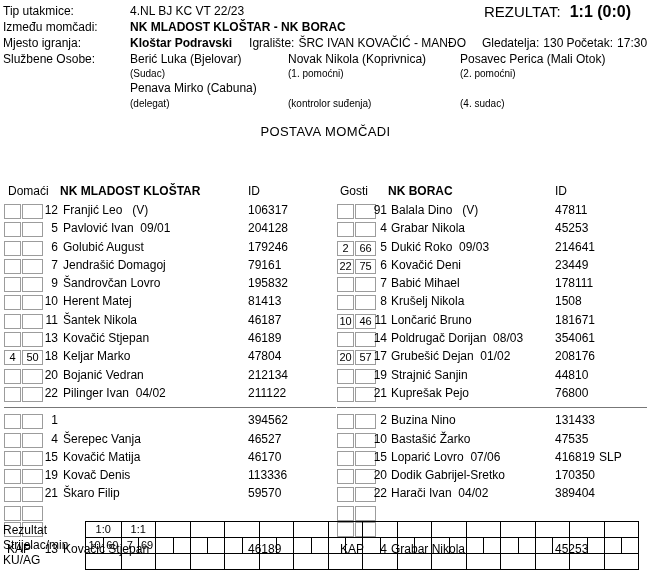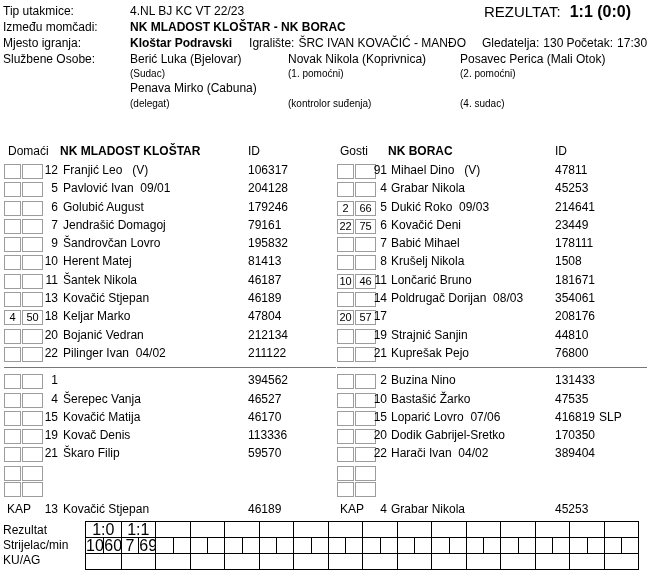--- a/index.html
+++ b/index.html
@@ -13,21 +13,21 @@
   .officials{position:absolute;left:130px;top:52px;width:515px;height:58px;}
   .offcol{position:absolute;top:0;}
   .offcol .nm{position:absolute;top:0;white-space:pre;}
   .offcol .rl{position:absolute;top:16px;font-size:10px;white-space:pre;}
   .offcol .nm2{position:absolute;top:29px;white-space:pre;}
   .offcol .rl2{position:absolute;top:46px;font-size:10px;white-space:pre;}
   .offcol > div{position:static;}
   .score{position:absolute;left:484px;top:3px;font-size:15px;display:flex;gap:9px;align-items:baseline;}
   .title{position:absolute;left:0;top:124px;width:651px;text-align:center;font-size:13px;letter-spacing:0.4px;}
   .team{position:absolute;top:144px;}
-  .t-head{position:relative;height:18px;}
+  .t-head{position:relative;height:18px;margin-top:40px;}
   .t-head span{position:absolute;white-space:pre;}
   .prow{position:relative;height:18.3px;}
   .erow{position:relative;height:16px;}
   .b1,.b2{position:absolute;top:2px;height:13px;border:1px solid #9c9c9c;
           font-size:11px;line-height:13px;text-align:center;box-sizing:content-box;}
   .b1{left:0;width:15px;}
   .b2{left:18px;width:19px;}
   .num{position:absolute;top:1px;text-align:right;white-space:pre;}
   .pname{position:absolute;top:1px;white-space:pre;}
   .pid{position:absolute;top:1px;white-space:pre;}
@@ -39,21 +39,21 @@
   .away .pname{left:54px;}
   .away .pid{left:218px;}
   .away .extra{left:262px;}
   .tdivider{border-top:1px solid #777;margin:4px 0;height:0;}
   .kaprow{margin-top:5px;}
   .kaplab{position:absolute;left:3px;top:1px;}
   .res-label{position:absolute;left:3px;white-space:pre;}
   .res-table{position:absolute;left:85px;top:521px;border:1px solid #000;}
   .rrow{display:flex;}
   .rrow + .rrow{border-top:1px solid #000;}
-  .rcell{flex:0 0 34.5px;box-sizing:border-box;height:15px;font-size:16px;line-height:15px;
+  .rcell{flex:0 0 34.5px;box-sizing:border-box;height:15px;font-size:11px;line-height:15px;
          text-align:center;overflow:hidden;}
   .rcell + .rcell{border-left:1px solid #000;}
   .rcell.split{display:flex;}
   .half{width:50%;box-sizing:border-box;height:100%;text-align:center;}
   .half + .half{border-left:1px solid #000;}
 </style>
 </head>
 <body>
 
 <div class="page">
@@ -93,20 +93,21 @@
       <div class="rl">(2. pomoćni)</div>
       <div class="rl2">(4. sudac)</div>
     </div>
   </div>
 
   <div class="score">
     <span>REZULTAT:</span>
     <span class="bold" style="font-size:16px">1:1 (0:0)</span>
   </div>
 
+  <div class="title">POSTAVA MOMČADI</div>
 
   <div class="team home" id="team-home" style="left:4px;width:332px">
     <div class="t-head">
       <span style="left:4px">Domaći</span>
       <span class="bold" style="left:56px">NK MLADOST KLOŠTAR</span>
       <span style="left:244px">ID</span>
     </div>
     <div id="rows-home">
         <div class="prow">
           <span class="b1"></span>
@@ -241,21 +242,21 @@
     <div class="t-head">
       <span style="left:3px">Gosti</span>
       <span class="bold" style="left:51px">NK BORAC</span>
       <span style="left:218px">ID</span>
     </div>
     <div id="rows-away">
         <div class="prow">
           <span class="b1"></span>
           <span class="b2"></span>
           <span class="num">91</span>
-          <span class="pname">Mihael Dino   (V)</span>
+          <span class="pname">Balala Dino   (V)</span>
           <span class="pid">47811</span>
         </div>
         <div class="prow">
           <span class="b1"></span>
           <span class="b2"></span>
           <span class="num">4</span>
           <span class="pname">Grabar Nikola</span>
           <span class="pid">45253</span>
         </div>
         <div class="prow">
@@ -297,20 +298,21 @@
           <span class="b1"></span>
           <span class="b2"></span>
           <span class="num">14</span>
           <span class="pname">Poldrugač Dorijan  08/03</span>
           <span class="pid">354061</span>
         </div>
         <div class="prow">
           <span class="b1">20</span>
           <span class="b2">57</span>
           <span class="num">17</span>
+          <span class="pname">Grubešić Dejan  01/02</span>
           <span class="pid">208176</span>
         </div>
         <div class="prow">
           <span class="b1"></span>
           <span class="b2"></span>
           <span class="num">19</span>
           <span class="pname">Strajnić Sanjin</span>
           <span class="pid">44810</span>
         </div>
         <div class="prow">

